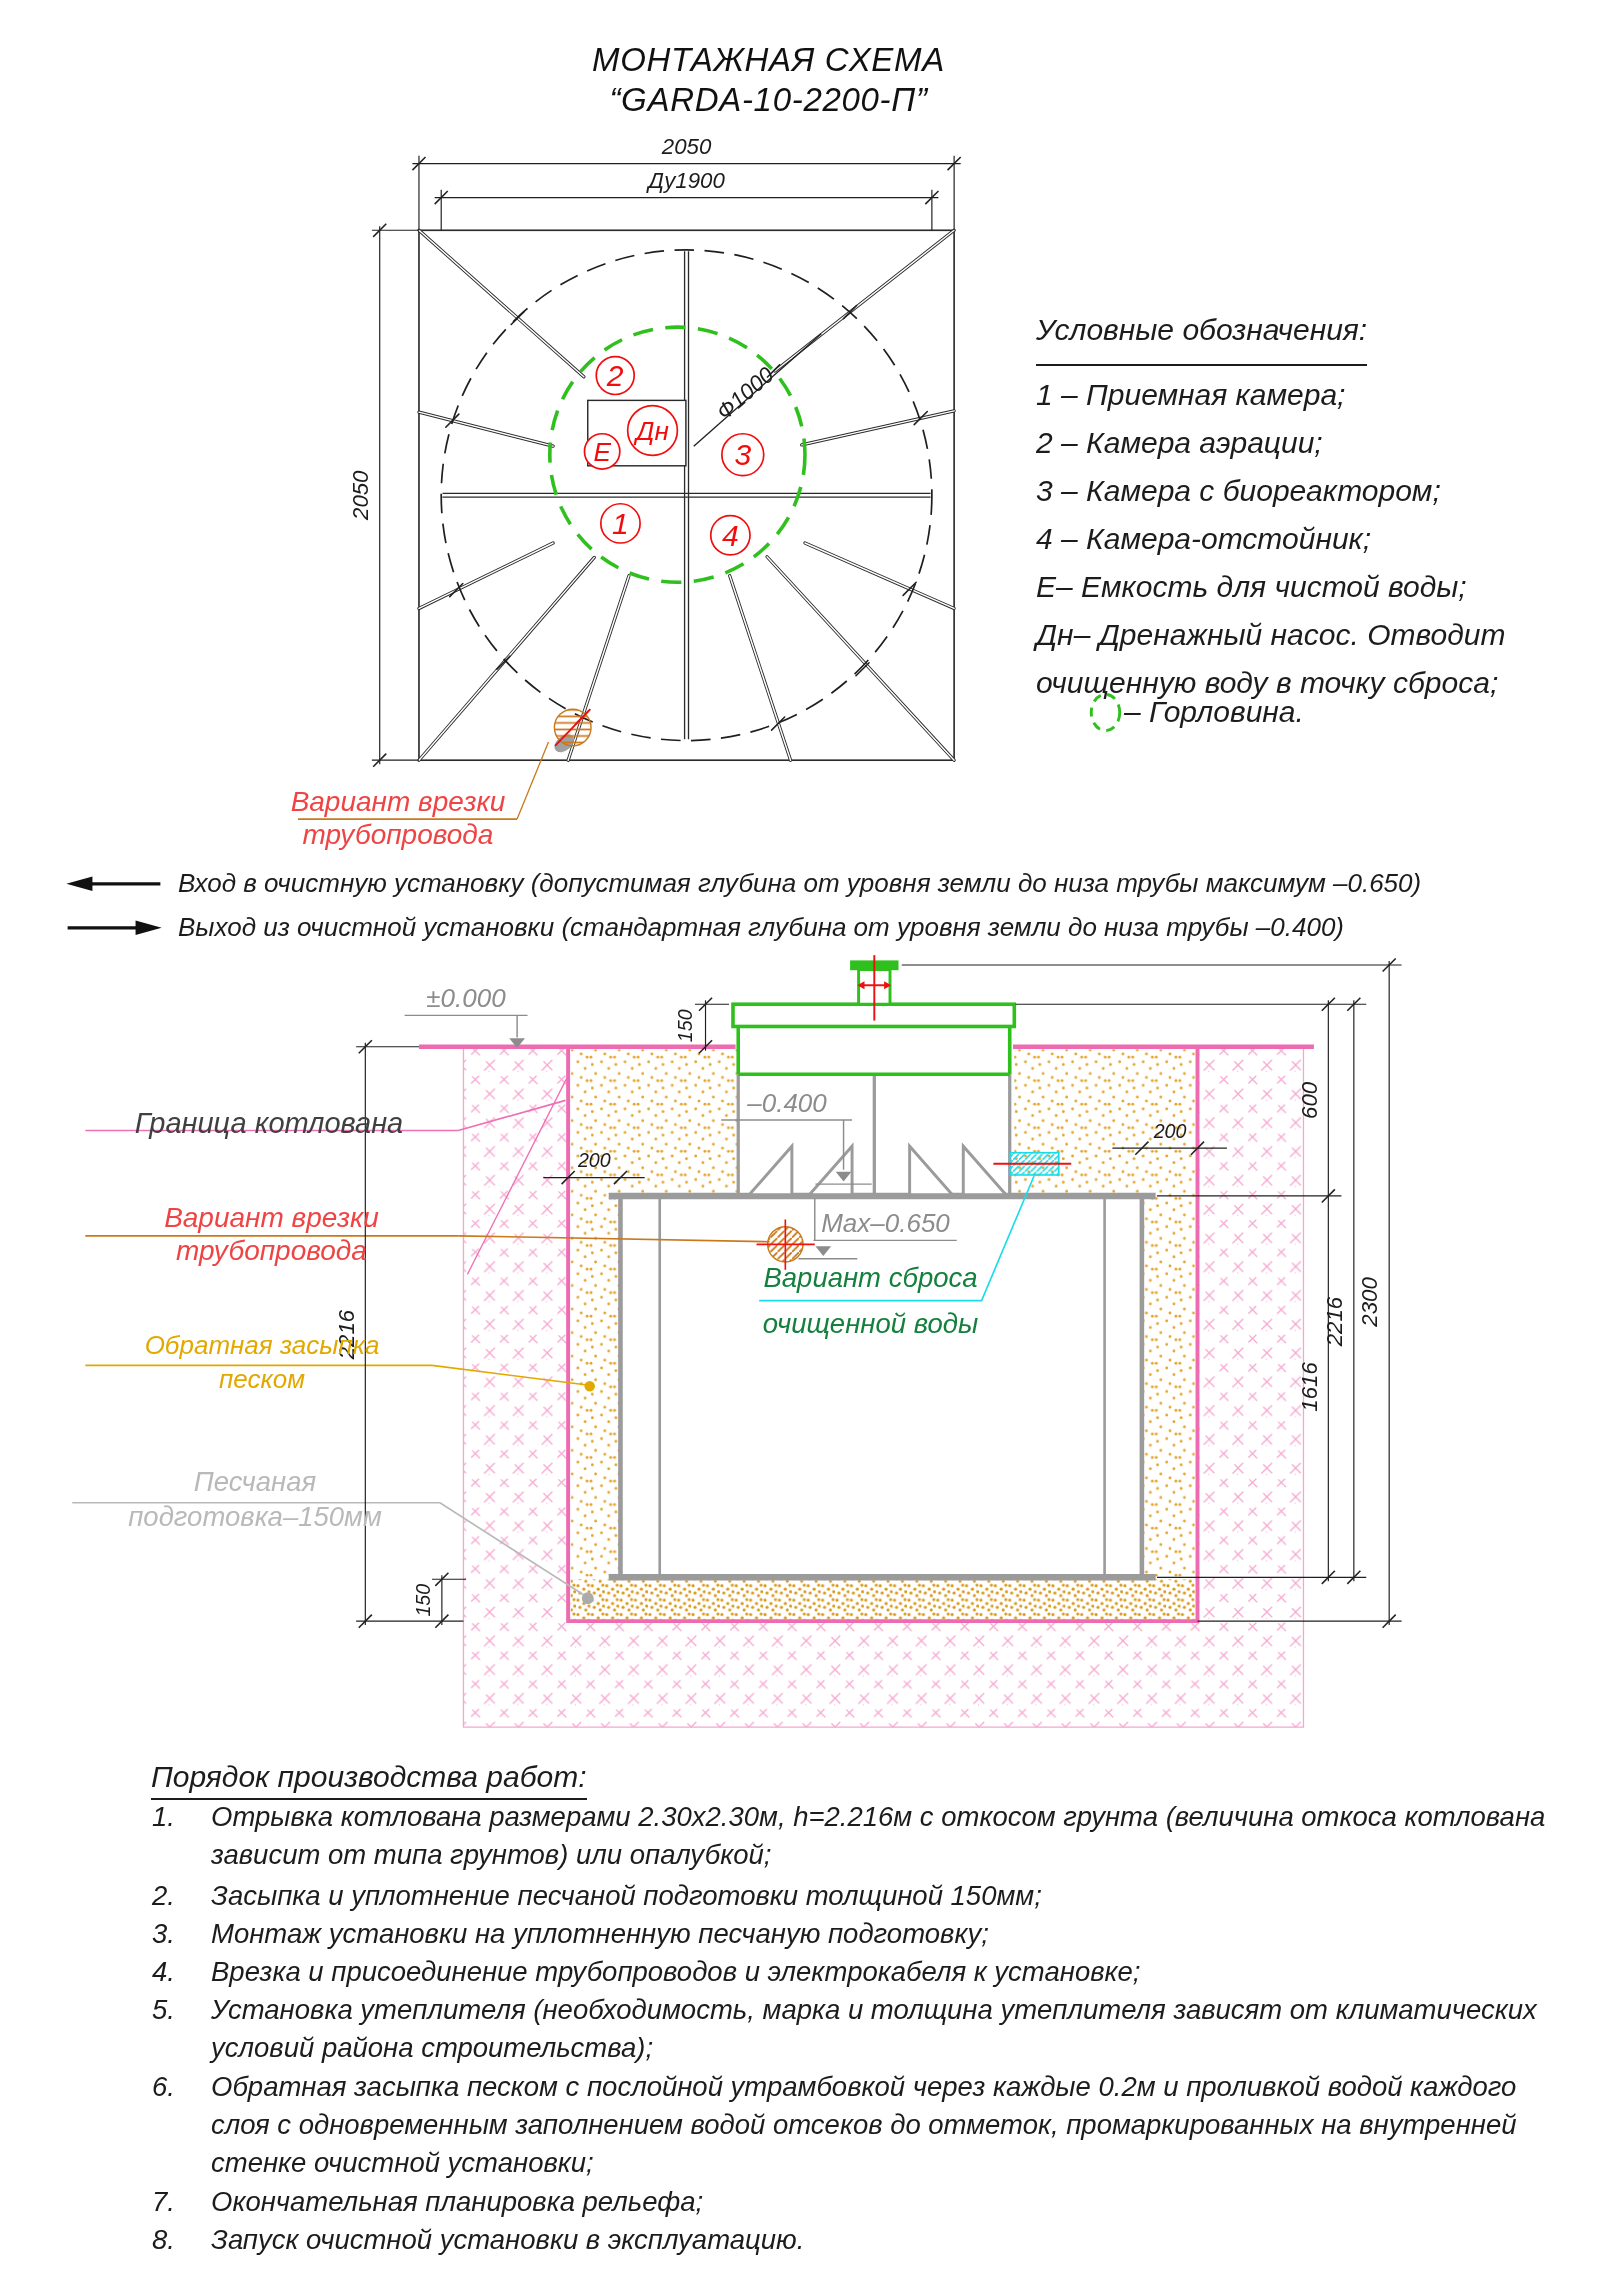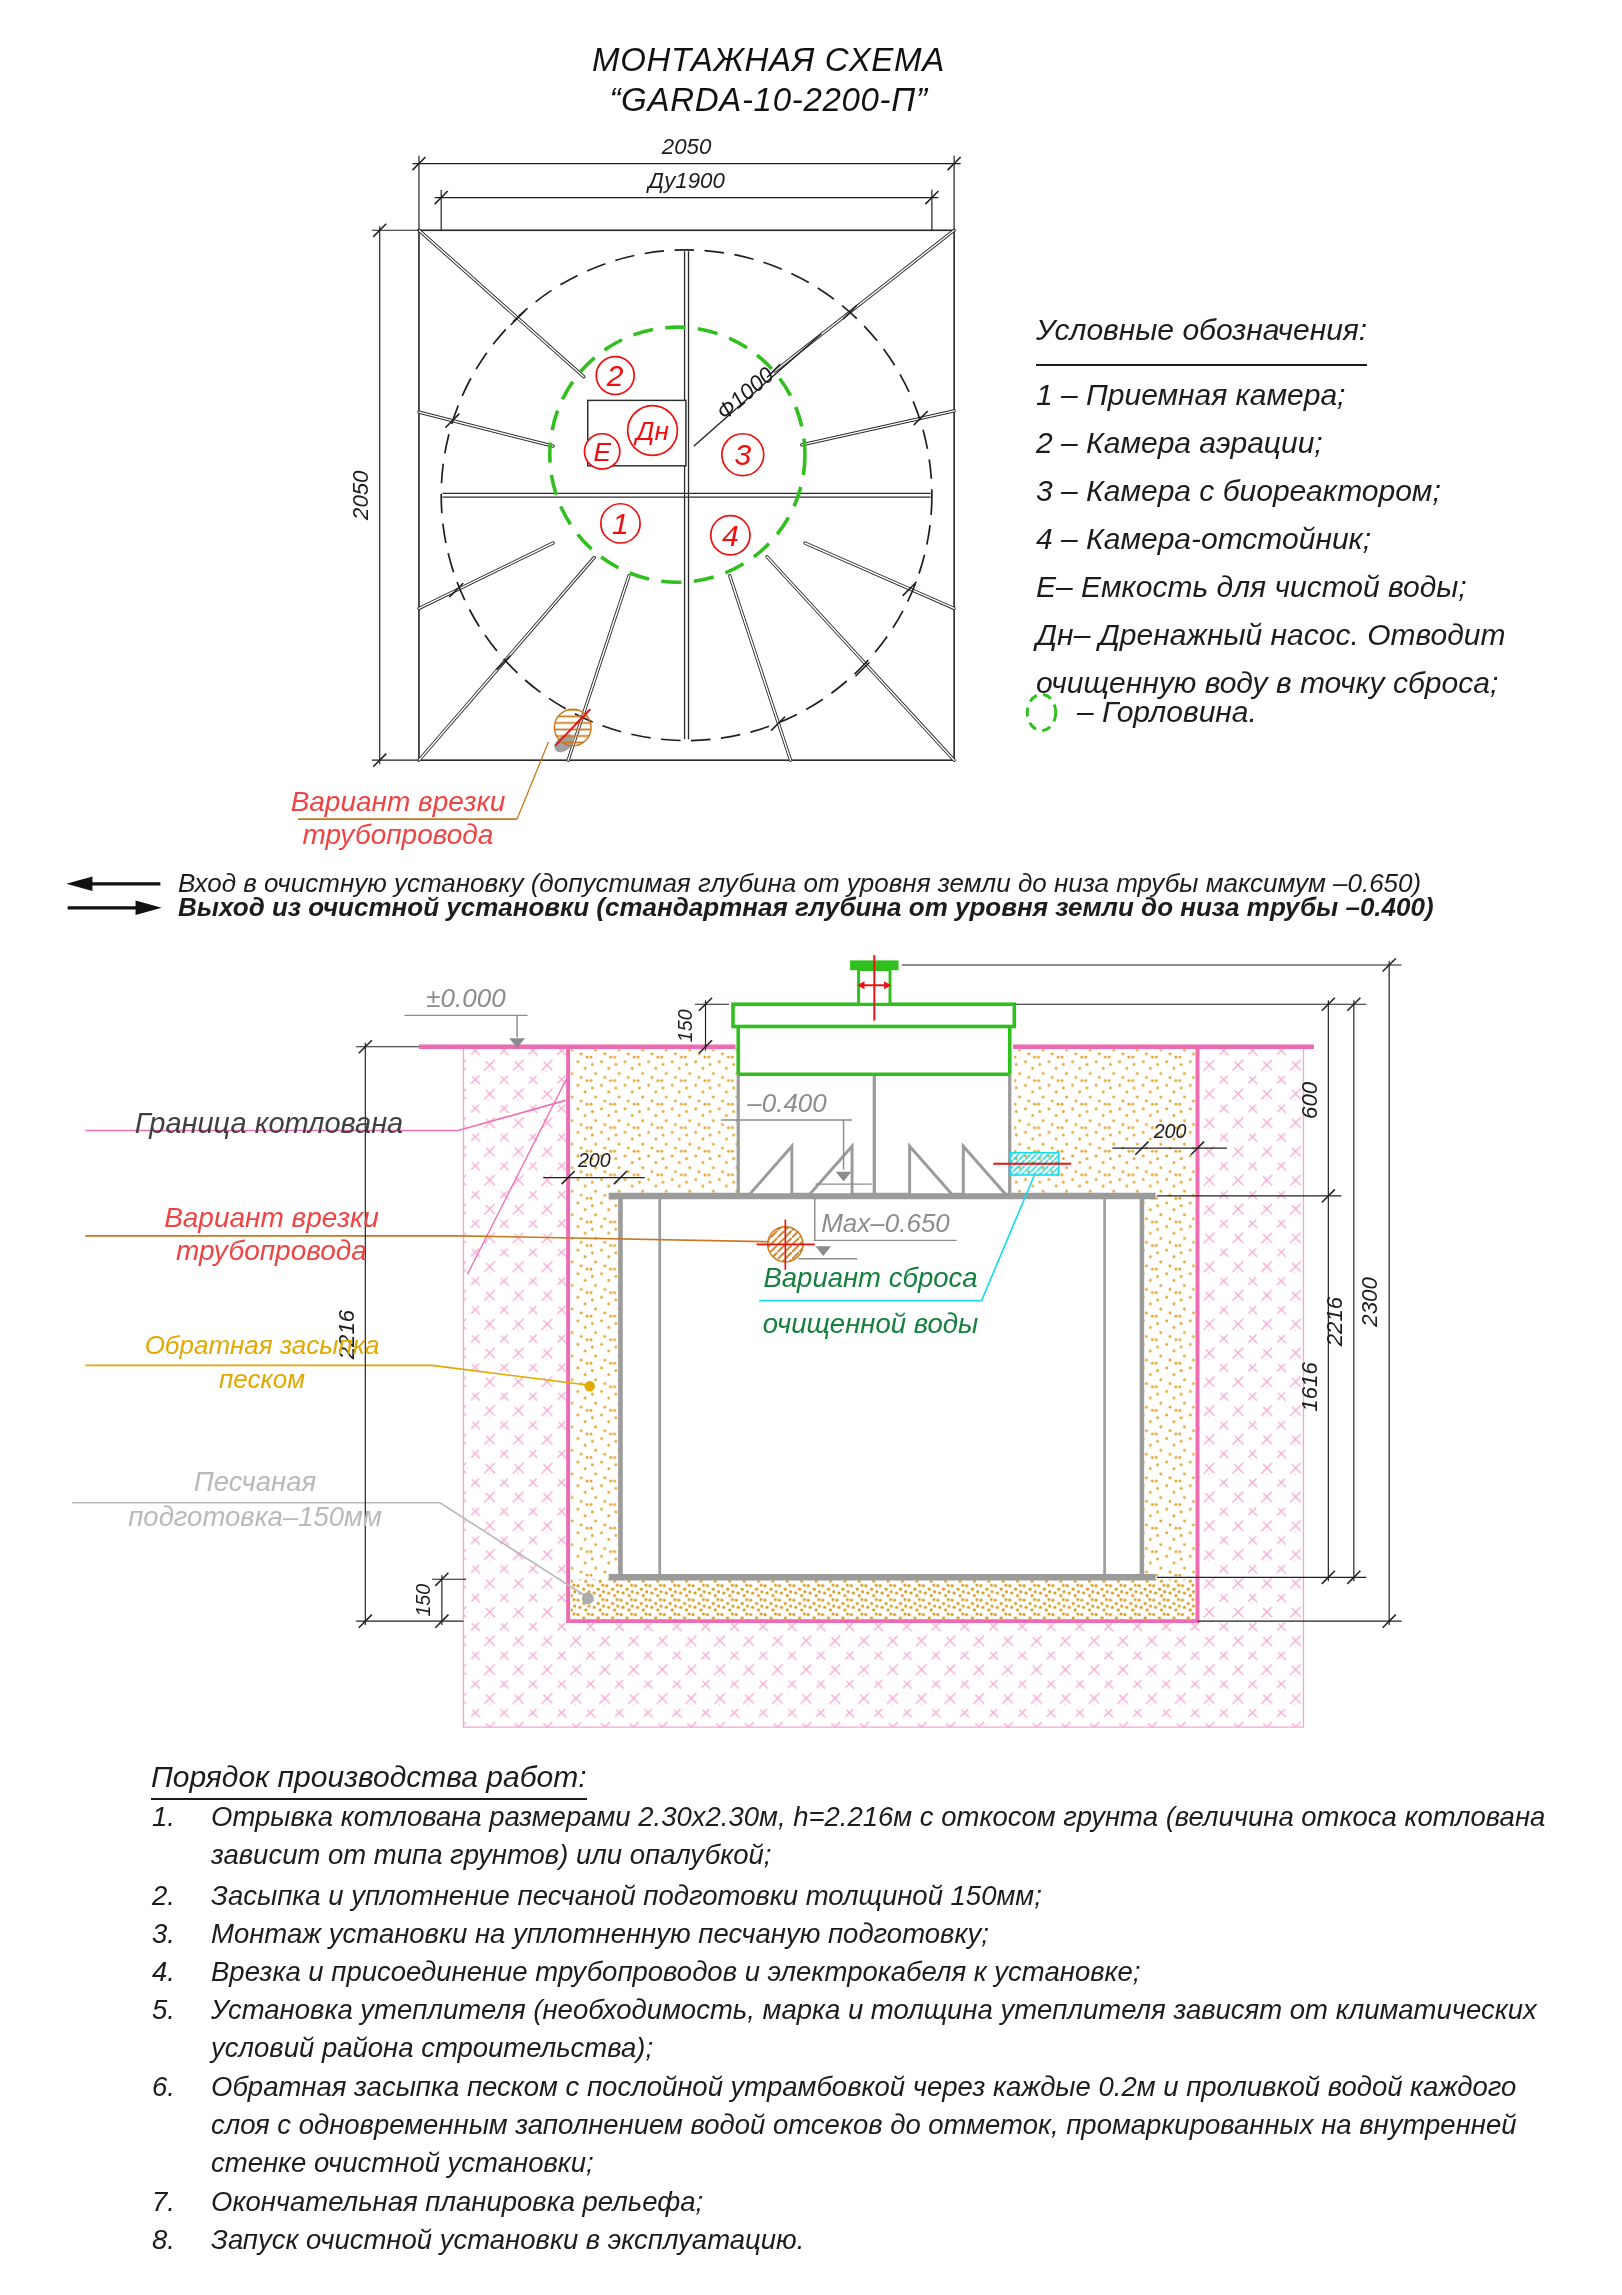--- a/index.html
+++ b/index.html
@@ -329,38 +329,38 @@
   <div class="abs title ctr" style="left:507px;top:81px;width:523px;">“GARDA-10-2200-П”</div>
 
   <div class="abs legend-title" style="left:1036px;top:313px;display:inline-block;">Условные обозначения:</div>
   <div class="abs legend-items pre" style="left:1036px;top:361px;width:563px;margin-top:10px;">1 – Приемная камера;
 2 – Камера аэрации;
 3 – Камера с биореактором;
 4 – Камера-отстойник;
 Е– Емкость для чистой воды;
 Дн– Дренажный насос. Отводит
 очищенную воду в точку сброса;</div>
-  <div class="abs" style="left:1024px;top:688px;display:flex;align-items:center;gap:18px;">
+  <div class="abs" style="left:1088px;top:688px;display:flex;align-items:center;gap:1px;">
     <svg width="35" height="43" viewBox="0 0 54 66">
         <ellipse cx="27" cy="33" rx="22" ry="28" fill="none" stroke="#2fc01d" stroke-width="4.5" stroke-dasharray="14 10"></ellipse>
       </svg>
     <span class="legend-items">– Горловина.</span>
   </div>
 
   <div class="abs lblorange ctr pre" style="left:280px;top:785px;width:236px;">Вариант врезки
 трубопровода</div>
 
   <div class="abs flow-row" style="left:65px;top:868px;">
     <svg width="98" height="19.6" viewBox="0 0 150 30">
         <line x1="38" y1="15" x2="146" y2="15" stroke="#111" stroke-width="5"></line>
         <path d="M2,15 L42,4 L42,26 Z" fill="#111"></path>
       </svg>
     <span class="flow-text">Вход в очистную установку (допустимая глубина от уровня земли до низа трубы максимум –0.650)</span>
   </div>
-  <div class="abs flow-row" style="left:65px;top:892px;font-weight:bold;">
+  <div class="abs flow-row" style="left:65px;top:912px;">
     <svg width="98" height="19.6" viewBox="0 0 150 30">
         <line x1="4" y1="15" x2="112" y2="15" stroke="#111" stroke-width="5"></line>
         <path d="M148,15 L108,4 L108,26 Z" fill="#111"></path>
       </svg>
     <span class="flow-text">Выход из очистной установки (стандартная глубина от уровня земли до низа трубы –0.400)</span>
   </div>
 
   <div class="abs lvltxt ctr" style="left:404px;top:983px;width:124px;">±0.000</div>
   <div class="abs lvltxt ctr" style="left:715px;top:1088px;width:144px;">–0.400</div>
   <div class="abs lvltxt ctr" style="left:807px;top:1208px;width:157px;">Max–0.650</div>

